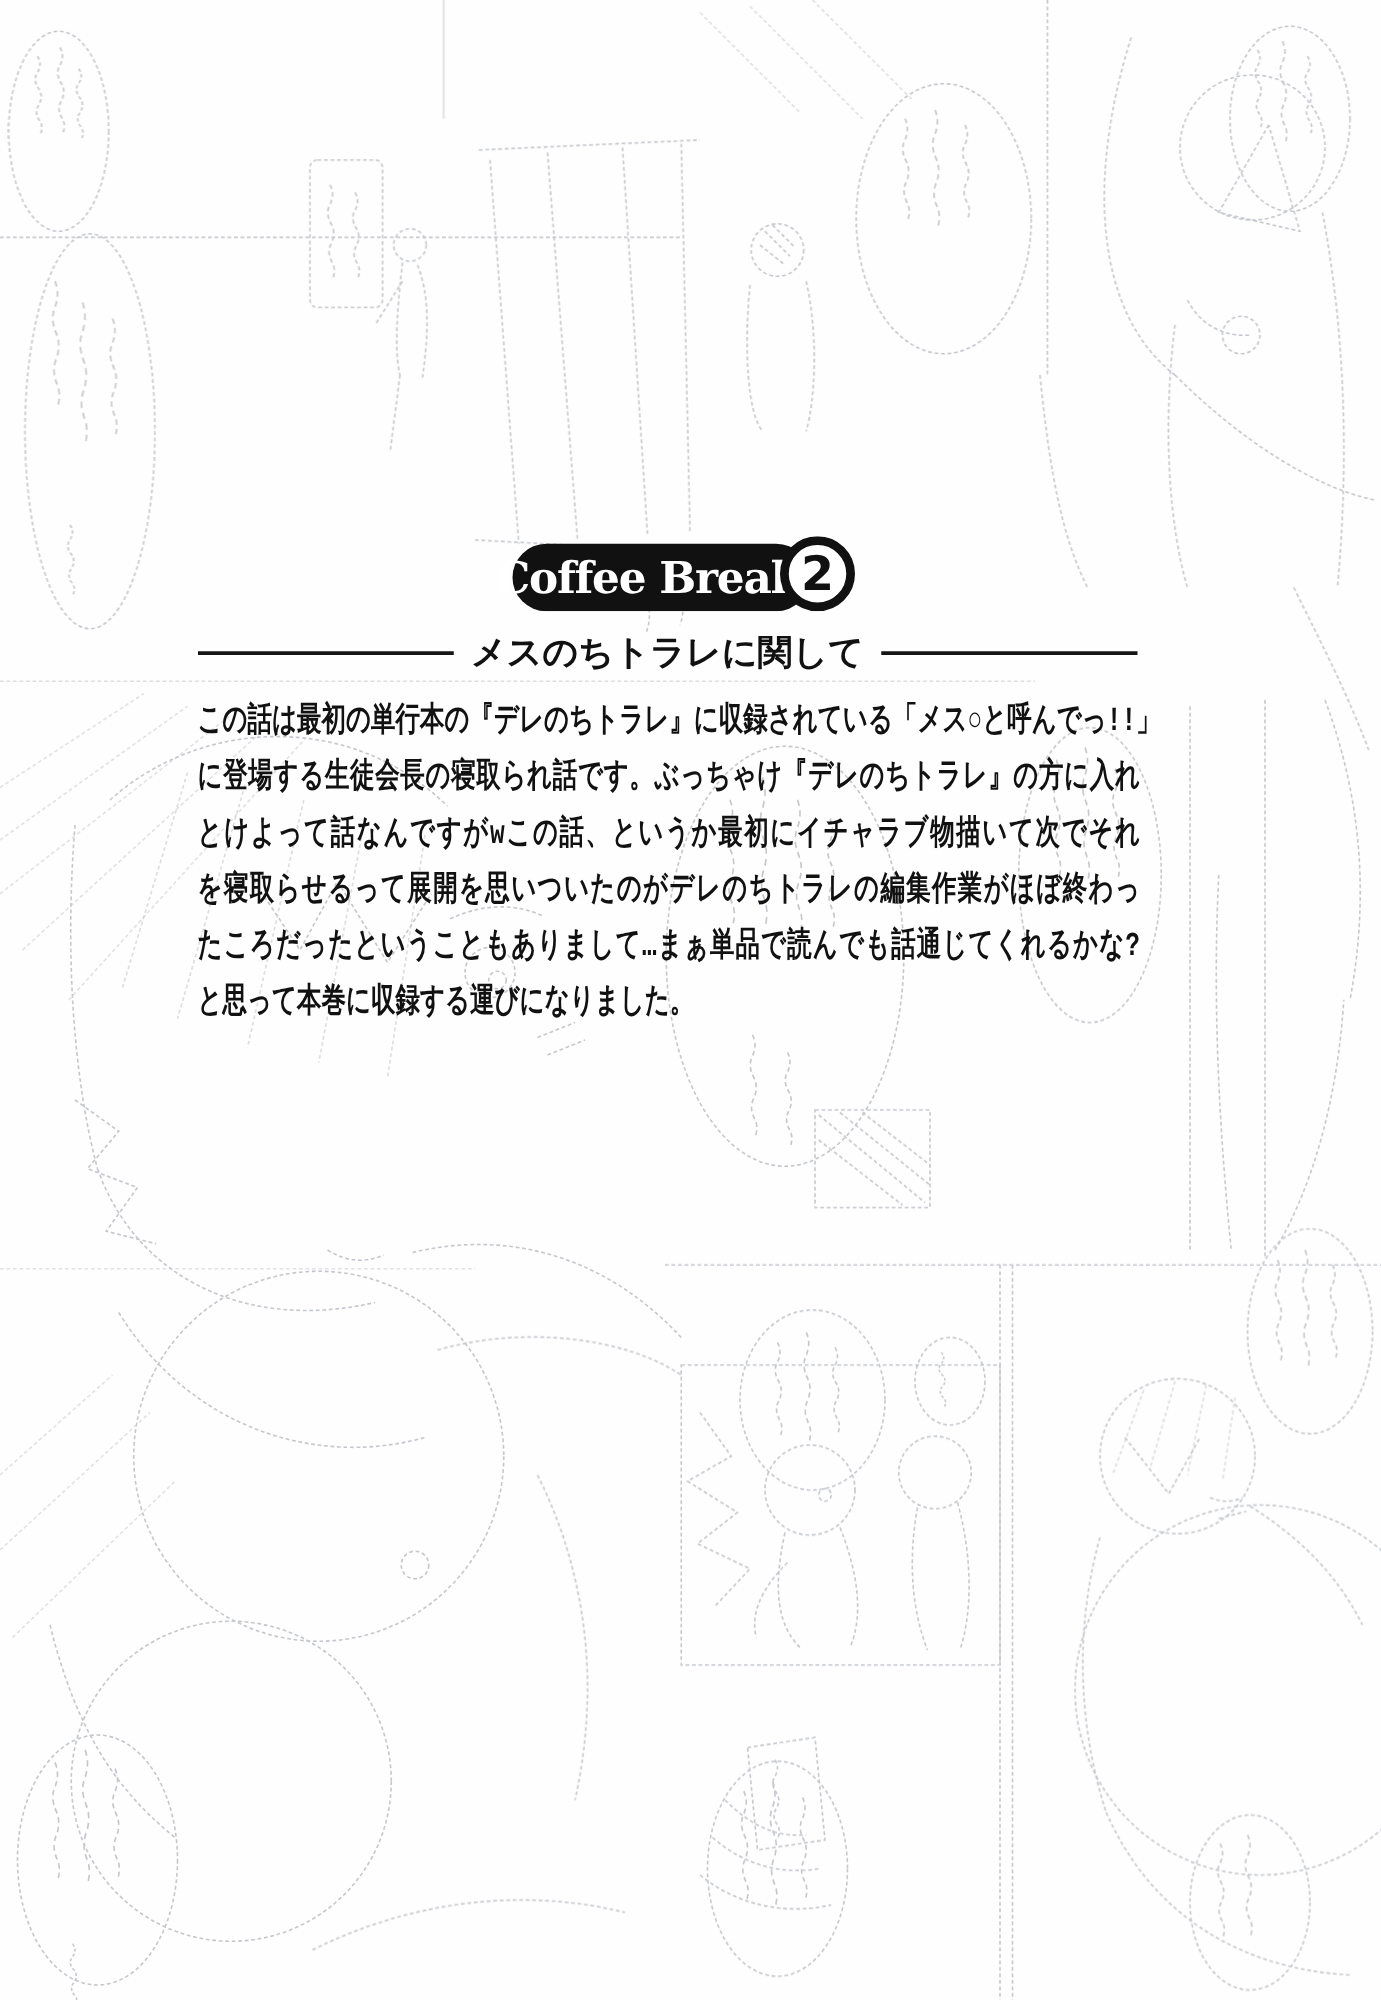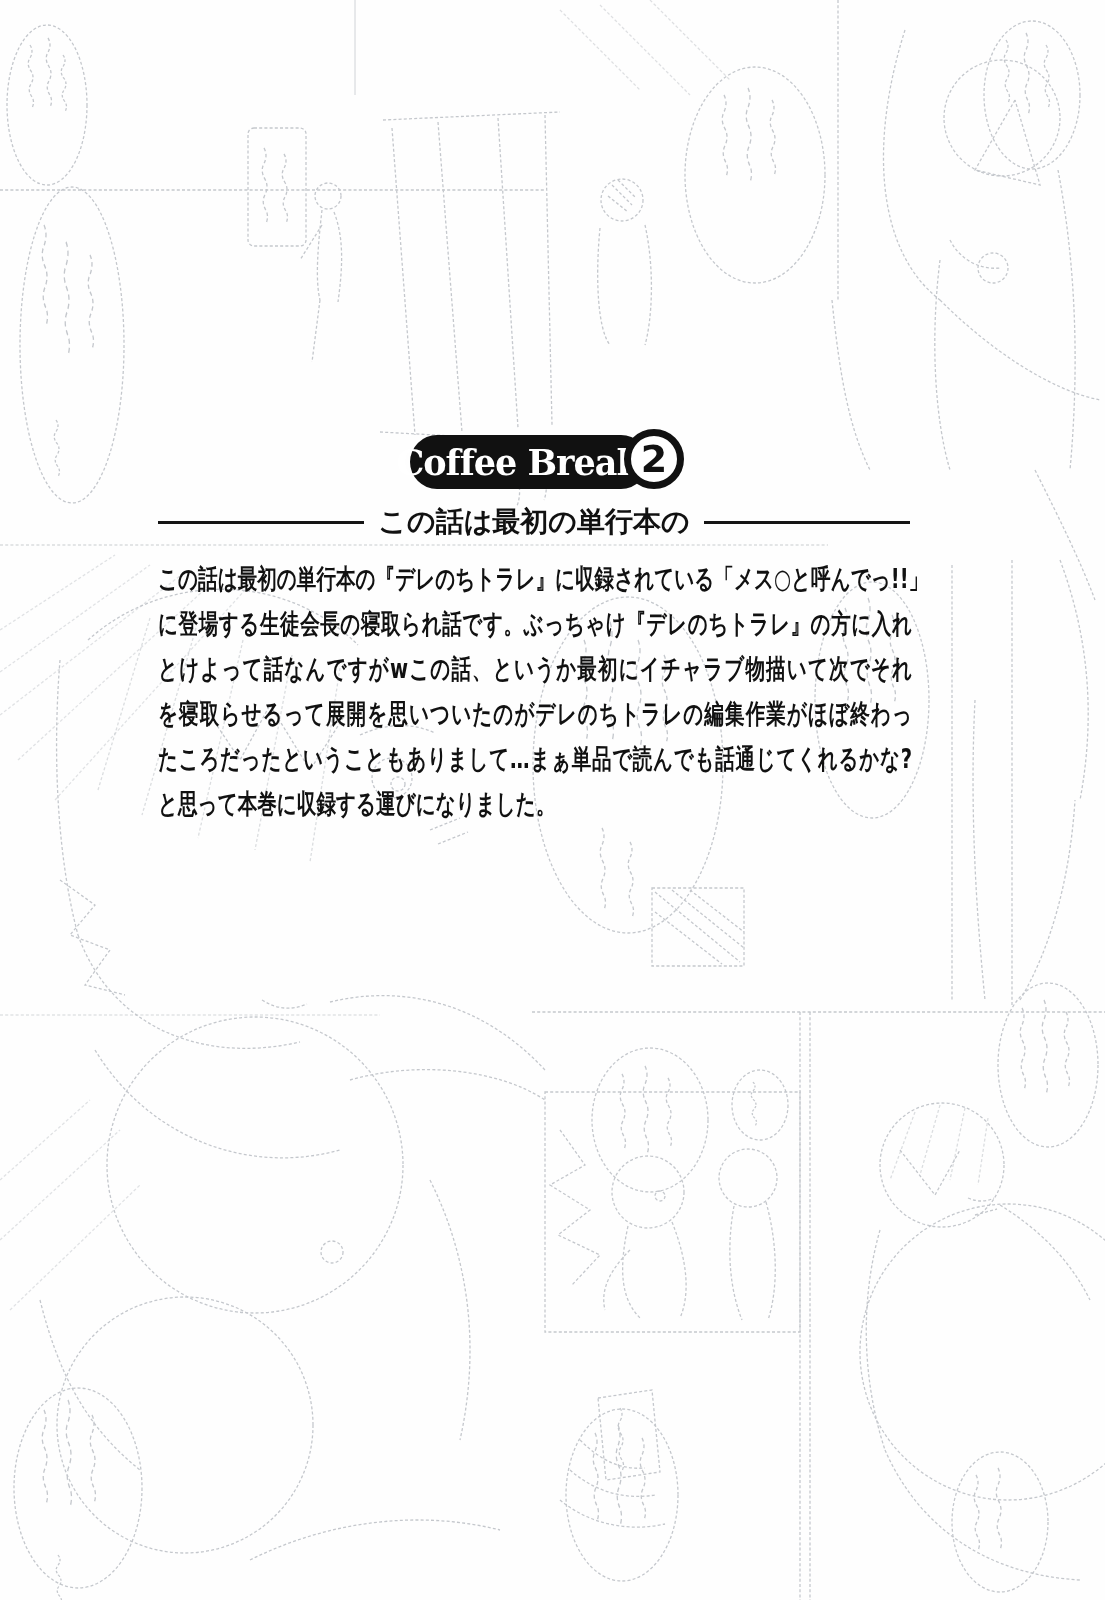--- a/index.html
+++ b/index.html
@@ -73,20 +73,21 @@
     font-weight: 700;
     white-space: nowrap;
     letter-spacing: 0px;
   }
   
   .para {
     position: absolute;
     left: 158px; top: 556px;
     width: 754px;
     z-index: 3;
+    font-family: Liberation Mono, monospace;
   }
   .pline {
     width: 1040px;
     transform: scaleX(0.725);
     transform-origin: 0 50%;
     font-size: 27px;
     font-weight: 700;
     line-height: 45px;
     white-space: nowrap;
     text-align: justify;
@@ -247,21 +248,21 @@
 
   <div class="badge-pill">
     <span>Coffee Break</span>
   </div>
   <div class="badge-circle">
     <span>2</span>
   </div>
 
   <div class="subtitle-row">
     <div class="rule"></div>
-    <div class="subtitle-text">この話は最初の単行本の</div>
+    <div class="subtitle-text">メスのちトラレに関して</div>
     <div class="rule"></div>
   </div>
 
   <div class="para">
     <div class="pline">この話は最初の単行本の『デレのちトラレ』に収録されている「メス○と呼んでっ!!」</div>
     <div class="pline">に登場する生徒会長の寝取られ話です。ぶっちゃけ『デレのちトラレ』の方に入れ</div>
     <div class="pline">とけよって話なんですがwこの話、というか最初にイチャラブ物描いて次でそれ</div>
     <div class="pline">を寝取らせるって展開を思いついたのがデレのちトラレの編集作業がほぼ終わっ</div>
     <div class="pline">たころだったということもありまして…まぁ単品で読んでも話通じてくれるかな?</div>
     <div class="pline last">と思って本巻に収録する運びになりました。</div>

